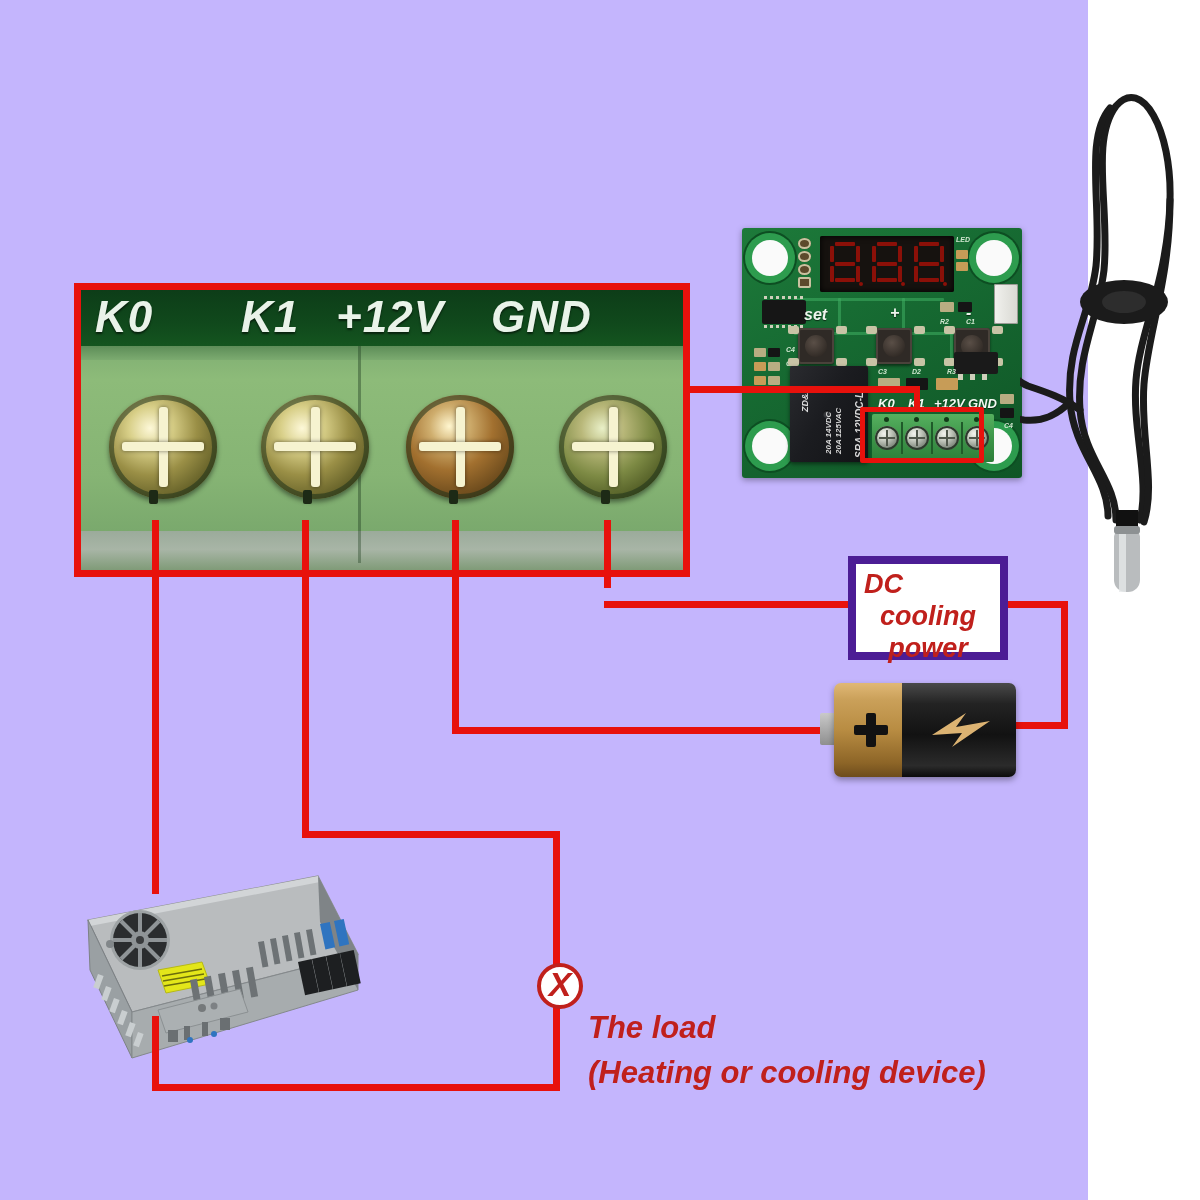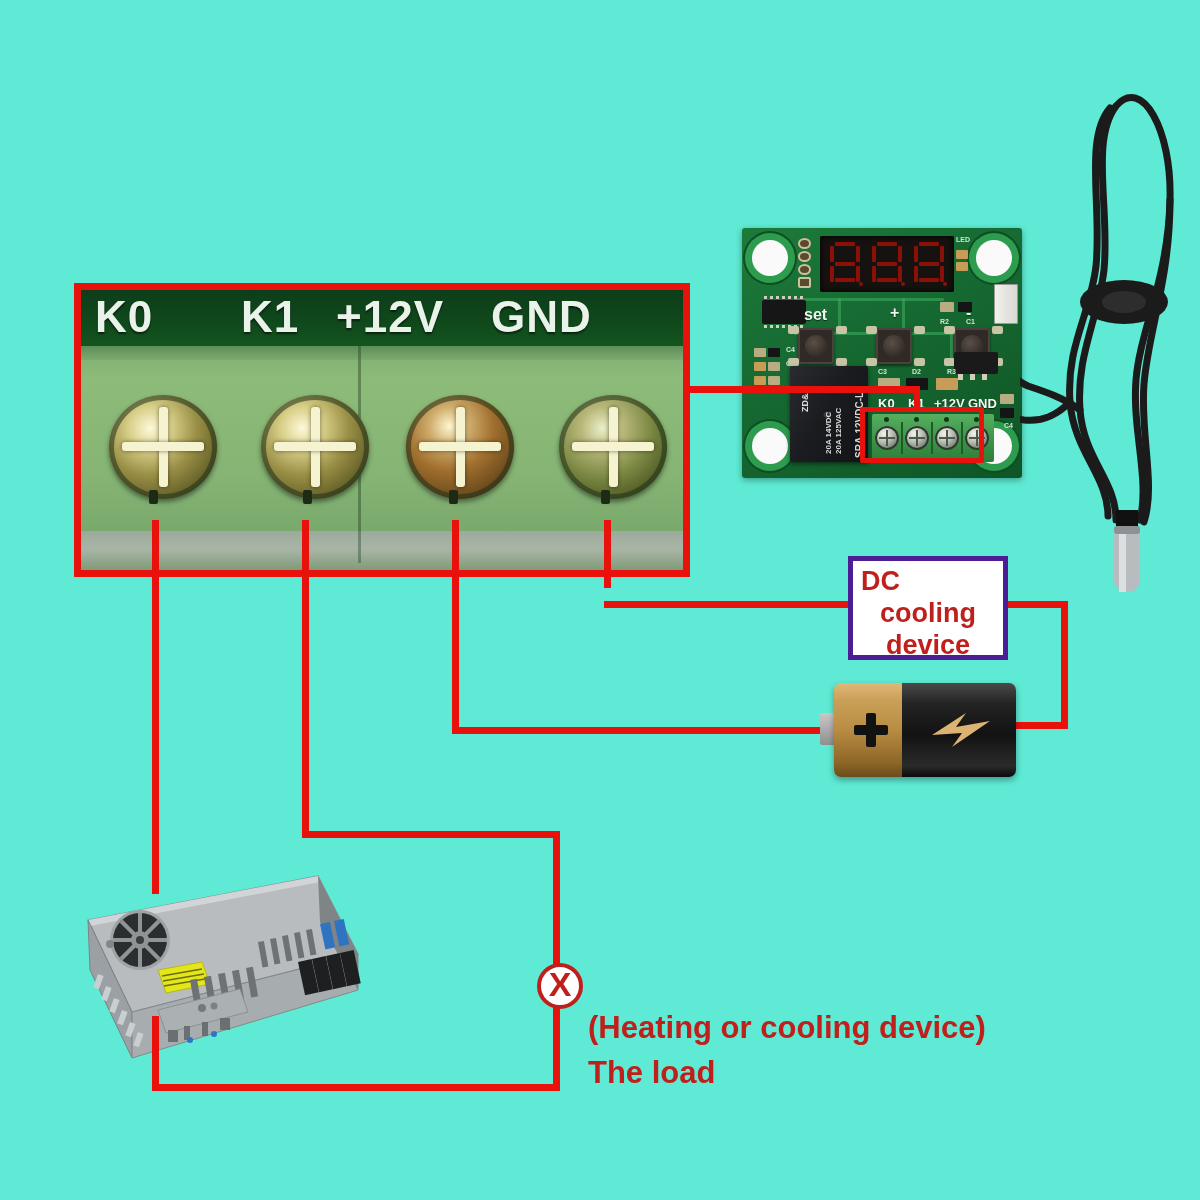--- a/index.html
+++ b/index.html
@@ -1,19 +1,19 @@
 <!DOCTYPE html>
 <html><head>
 <meta charset="utf-8">
 <title>W1209 Thermostat Wiring Diagram</title>
 <style>
   html,body{margin:0;padding:0;background:#ffffff;}
   body{width:1200px;height:1200px;position:relative;overflow:hidden;
        font-family:"Liberation Sans",sans-serif;}
-  #stage{position:absolute;left:0;top:0;width:1200px;height:1200px;background:#5eead4;}
+  #stage{position:absolute;left:0;top:0;width:1088px;height:1200px;background:#c4b5fd;font-style:italic;}
 
   
   .wire{position:absolute;background:#e8110c;}
 
   
   #zoomphoto{position:absolute;left:74px;top:283px;width:616px;height:294px;
       border:7px solid #e8110c;box-sizing:border-box;overflow:hidden;background:#3f7a3f;}
   .zp-darkstrip{position:absolute;left:0;top:0;width:100%;height:56px;
       background:linear-gradient(180deg,#0d3d18 0%,#10491c 60%,#14551f 100%);}
   .zp-greenbody{position:absolute;left:0;top:56px;width:100%;height:185px;
@@ -113,21 +113,21 @@
   .reg:after{content:"";position:absolute;left:4px;bottom:-6px;width:36px;height:6px;
       background:repeating-linear-gradient(90deg,#cfcfbb 0 5px,transparent 5px 12px);}
   .silk{position:absolute;color:#cfe6cf;font-size:7px;font-weight:700;}
   .trace{position:absolute;background:#3fae62;opacity:.55;border-radius:1px;}
 
   
   #probe{position:absolute;left:1020px;top:80px;width:180px;height:520px;}
 
   
   #dcbox{position:absolute;left:848px;top:556px;width:160px;height:104px;
-      border:5px solid #4c1d95;box-sizing:border-box;background:#fff;z-index:6;}
+      border:8px solid #4c1d95;box-sizing:border-box;background:#fff;z-index:6;}
   #dcbox .t{position:absolute;left:0;top:4px;width:100%;text-align:center;
       color:#c0201c;font-weight:700;font-size:27px;line-height:32px;}
   #dcbox .l1{text-align:left;padding-left:8px;}
 
   
   #battery{position:absolute;left:820px;top:683px;width:196px;height:94px;z-index:6;}
   #bat-body{position:absolute;left:14px;top:0;width:182px;height:94px;border-radius:7px;overflow:hidden;
       box-shadow:0 3px 6px rgba(0,0,0,.35);}
   #bat-gold{position:absolute;left:0;top:0;width:68px;height:100%;
       background:linear-gradient(180deg,#e0b876 0%,#caa059 18%,#b88c42 50%,#8d6527 85%,#6d4c1c 100%);}
@@ -461,21 +461,21 @@
   <div class="wire" style="left:604px;top:601px;width:250px;height:7px;"></div>
   <div class="wire" style="left:1002px;top:601px;width:66px;height:7px;"></div>
   <div class="wire" style="left:1061px;top:601px;width:7px;height:128px;"></div>
   <div class="wire" style="left:1008px;top:722px;width:60px;height:7px;"></div>
 
   <div class="wire" style="left:684px;top:386px;width:232px;height:7px;"></div>
 
   <div id="dcbox">
     <div class="t l1">DC</div>
     <div class="t" style="top:36px;">cooling</div>
-    <div class="t" style="top:68px;">device</div>
+    <div class="t" style="top:68px;">power</div>
   </div>
 
   <div id="battery">
     <div id="bat-nub"></div>
     <div id="bat-body">
       <div id="bat-gold"></div>
       <div id="bat-black"></div>
       <div id="bat-plus">
           <i></i>
           <i></i>
@@ -483,17 +483,17 @@
       <svg id="bat-bolt" viewBox="0 0 62 42">
         <polygon points="2,26 36,4 26,18 60,12 22,38 32,24" fill="#dcb372"></polygon>
       </svg>
     </div>
   </div>
 
   <div id="loadsym">
     <span>X</span>
   </div>
   <div id="loadtext">
+    <div>The load</div>
     <div>(Heating or cooling device)</div>
-    <div>The load</div>
   </div>
 
 </div>
 
 </body></html>

